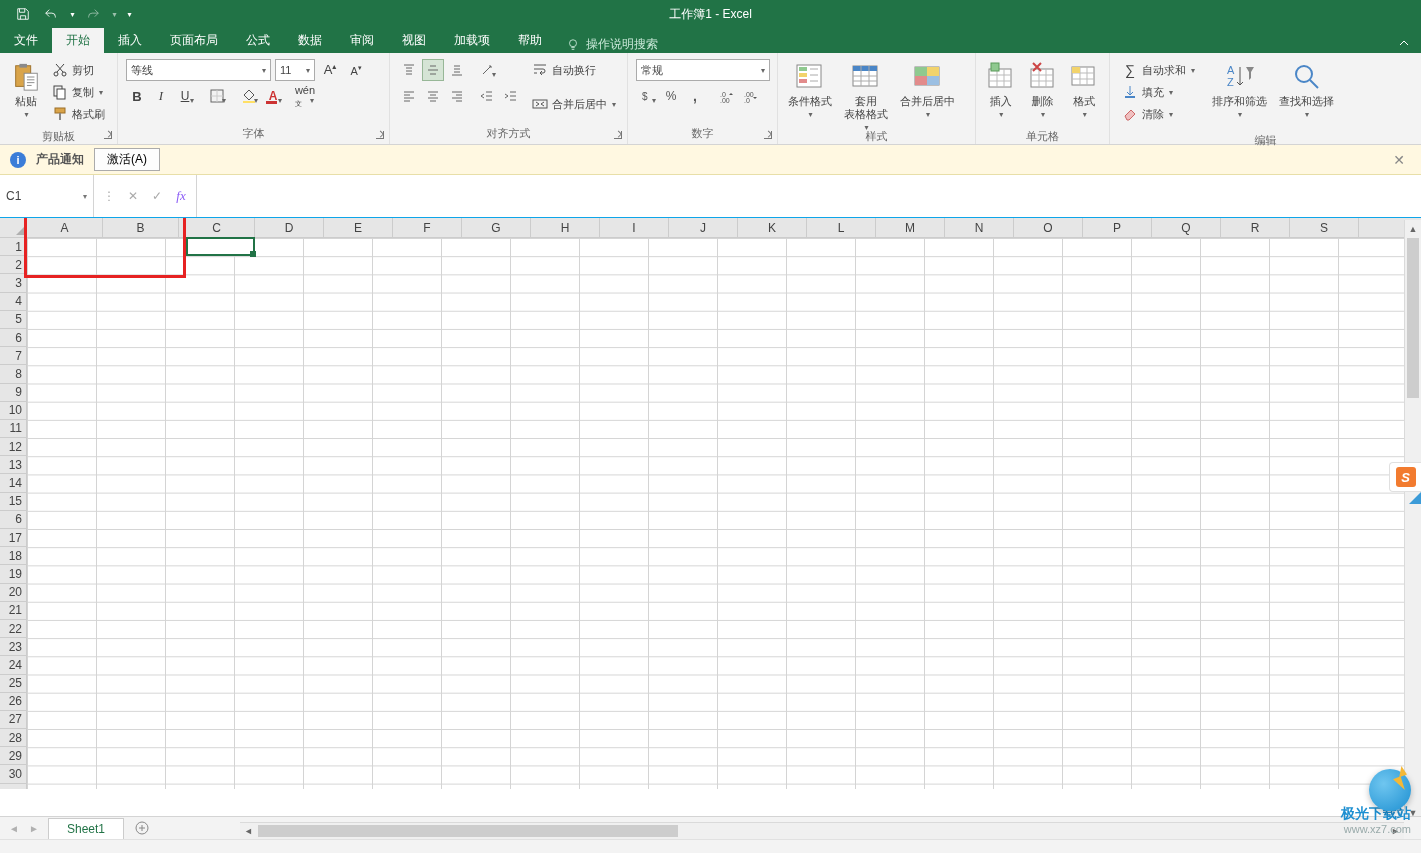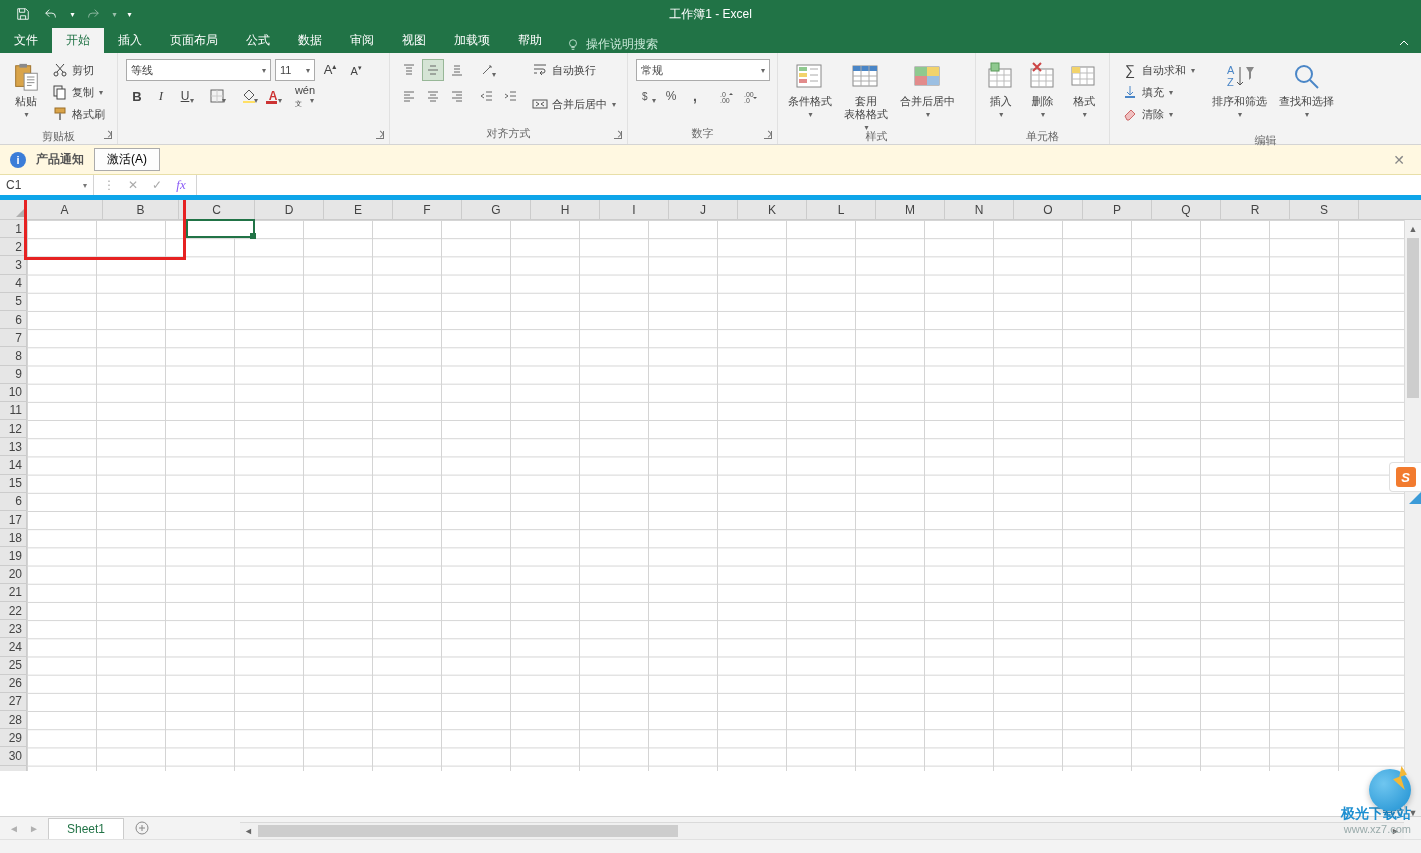--- a/index.html
+++ b/index.html
@@ -53,21 +53,21 @@
 .paste-icon svg { width: 30px; height: 32px; }
 .vline { display: flex; flex-direction: column; gap: 0px; margin-left: 2px; }
 
 
 .warnbar { height: 30px; background: #fff8e1; border-bottom: 1px solid #e8dfa8; display: flex; align-items: center; padding: 0 10px; gap: 10px; font-size: 12px; color: #555; }
 .warnbar .info-icon { width: 16px; height: 16px; border-radius: 50%; background: #3b7dd8; color: #fff; display: flex; align-items: center; justify-content: center; font-size: 11px; font-weight: bold; }
 .warnbar .act-btn { border: 1px solid #ababab; background: #fdfdfd; padding: 2px 12px; font-size: 12px; }
 .warnbar .close-x { margin-left: auto; font-size: 14px; color: #888; padding: 0 6px; }
 
 
-.formulabar { height: 25px; border-bottom: 5px solid #0ea5e9; display: flex; align-items: stretch; background: #fff; }
+.formulabar { height: 43px; border-bottom: 1px solid #0ea5e9; display: flex; align-items: stretch; background: #fff; }
 .namebox { width: 94px; border-right: 1px solid #d4d4d4; display: flex; align-items: center; padding: 0 6px; font-size: 12px; color: #444; }
 .namebox .darrow { margin-left: auto; font-size: 8px; color: #777; }
 .fb-btns { display: flex; align-items: center; border-right: 1px solid #d4d4d4; padding: 0 4px; gap: 2px; }
 .fb-btn { width: 22px; height: 20px; display: flex; align-items: center; justify-content: center; color: #aaa; font-size: 12px; }
 .fb-btn.fx { color: #8b5cf6; font-style: italic; font-family: "Times New Roman", serif; font-size: 13px; }
 .fb-input { flex: 1; padding: 0 6px; display: flex; align-items: center; font-size: 12px; }
 
 
 .grid-wrap { position: relative; height: 571px; background: #fff; overflow: hidden; }
 .corner { position: absolute; left: 0; top: 0; width: 27px; height: 20px; background: #e6e6e6; border-right: 1px solid #ccc; border-bottom: 1px solid #ccc; }
@@ -277,20 +277,21 @@
             <div style="position:absolute;bottom:2px;left:3px;right:6px;height:3px;background:#c33"></div>
             <span class="drop-arrow">▾</span>
           </div>
         <div style="width:6px"></div>
         <div class="rb-btn">
             <span style="font-size:11px;color:#444">wén<br><span style="font-size:7px">文</span></span>
             <span class="drop-arrow">▾</span>
           </div>
       </div>
     </div>
+    <div class="group-label">字体</div>
     <div class="group-launcher"></div>
   </div>
 
   <div class="ribbon-group" style="width:238px">
     <div class="group-body" style="padding:4px">
       <div style="display:flex;flex-direction:column;gap:4px">
         <div class="btn-grid">
           <div class="rb-btn">
               <svg viewBox="0 0 14 14">
                 <path d="M2 2h10M4 5h6M4 8h6M4 11h6" stroke="#666"></path>

